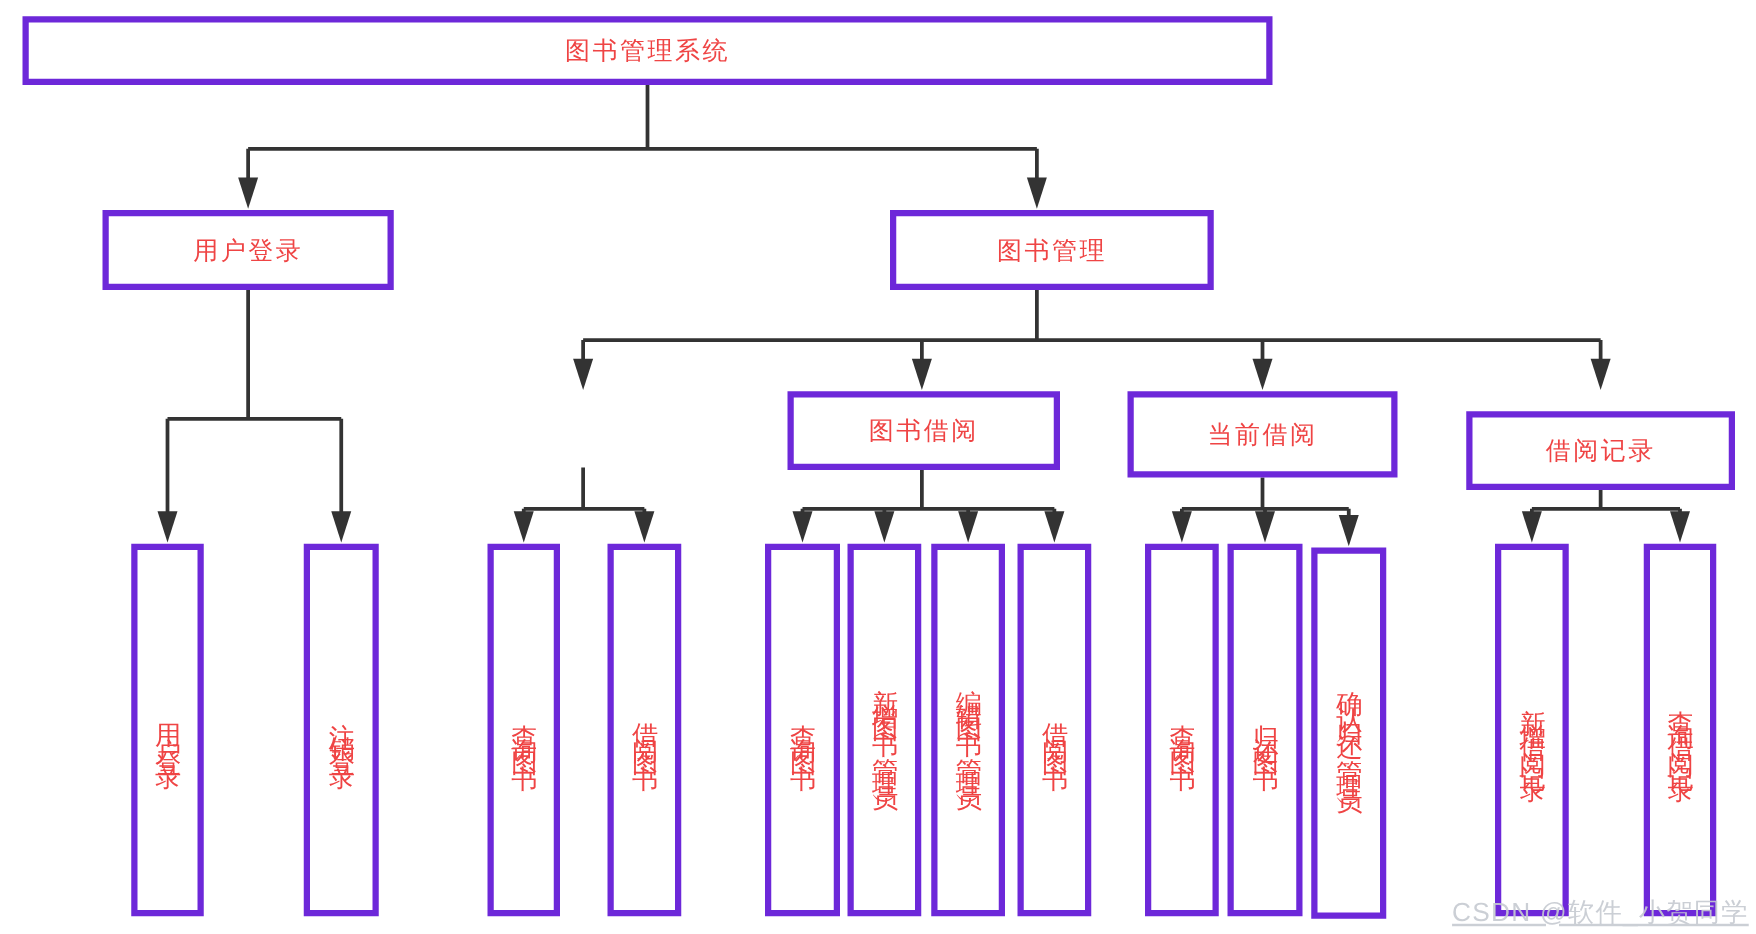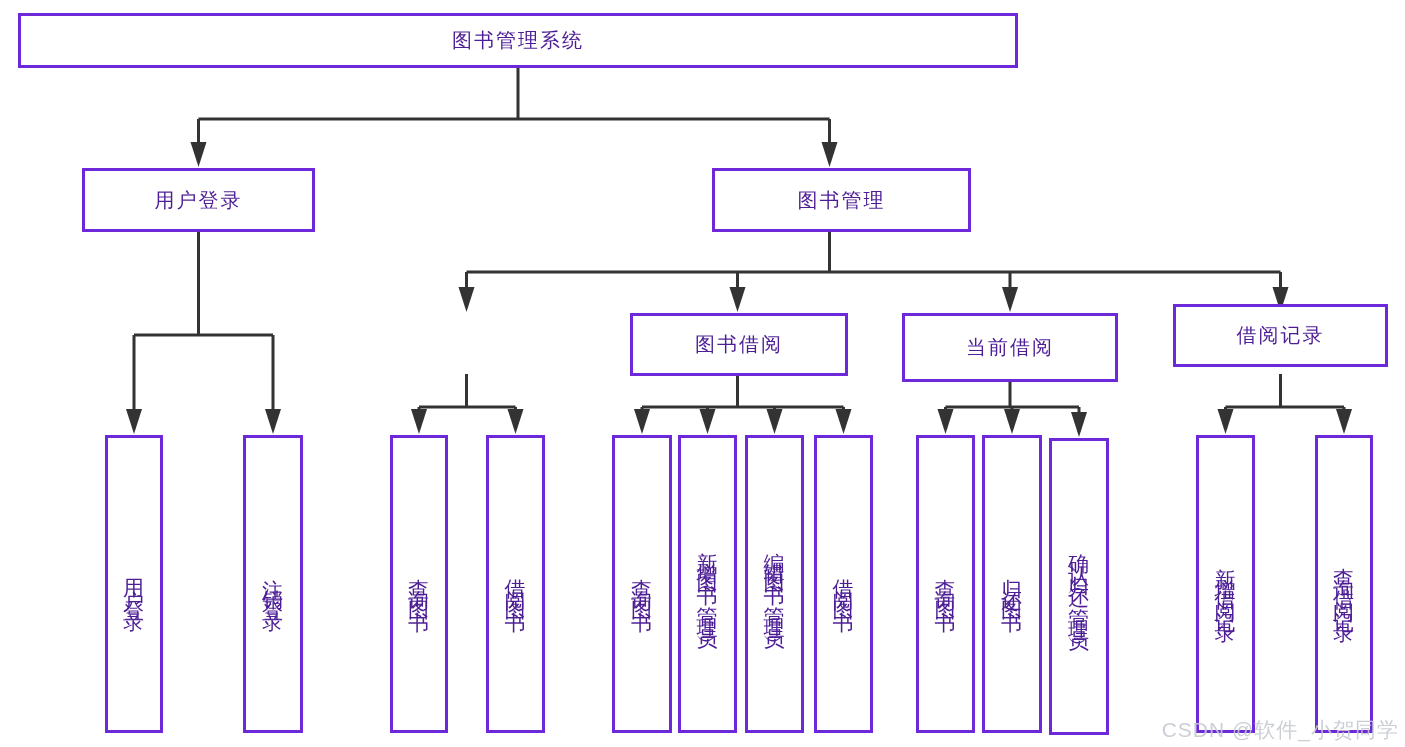--- a/index.html
+++ b/index.html
@@ -17,26 +17,26 @@
   }
   #connectors {
     position: absolute;
     left: 0;
     top: 0;
     pointer-events: none;
   }
   .box {
     position: absolute;
     background: #ffffff;
-    border: 3px solid #6d28d9;
+    border: 5px solid #6d28d9;
     box-sizing: border-box;
     display: flex;
     align-items: center;
     justify-content: center;
-    color: #4c1d95;
+    color: #ef4444;
   }
   .box.h span {
     font-size: 20px;
     letter-spacing: 2px;
     white-space: nowrap;
   }
   .box.v span {
     writing-mode: vertical-rl;
     text-orientation: mixed;
     font-size: 21px;
@@ -47,20 +47,21 @@
   .watermark {
     position: absolute;
     right: 6px;
     bottom: 3px;
     font-size: 21px;
     letter-spacing: 1px;
     color: #c6cad1;
     opacity: 0.9;
     z-index: 5;
     white-space: nowrap;
+    text-decoration: underline;
   }
 </style>
 </head>
 <body>
 
 <div class="canvas">
 
   <svg id="connectors" width="1405" height="747">
       <path d="M518 66V119M198.5 119H829.5M198.5 119V150M829.5 119V150M198.5 230V335M134 335H273M134 335V417M273 335V417M829.5 230V272M466.5 272H1280.5M466.5 272V295M737.5 272V295M1010 272V295M1280.5 272V295M466.5 374V407M419 407H515.5M419 407V417M515.5 407V417M737.5 374V407M642 407H843.5M642 407V417M707.5 407V417M774.5 407V417M843.5 407V417M1010 374V407M945.5 407H1079M945.5 407V417M1012 407V417M1079 407V420M1280.5 374V407M1225.5 407H1344M1225.5 407V417M1344 407V417" fill="none" stroke="#333333" stroke-width="3"></path>
       <polygon points="190.5,142 206.5,142 198.5,167" fill="#333333"></polygon>
@@ -94,21 +95,21 @@
   <div class="box h" id="n-book-mgmt" style="left:712px;top:168px;width:259px;height:64px">
     <span>图书管理</span>
   </div>
 
   <div class="box h" id="n-book-borrow" style="left:630px;top:313px;width:218px;height:63px">
     <span>图书借阅</span>
   </div>
   <div class="box h" id="n-current-borrow" style="left:902px;top:313px;width:216px;height:69px">
     <span>当前借阅</span>
   </div>
-  <div class="box h" id="n-borrow-records" style="left:1173px;top:304px;width:215px;height:63px">
+  <div class="box h" id="n-borrow-records" style="left:1173px;top:329px;width:215px;height:63px">
     <span>借阅记录</span>
   </div>
 
   <div class="box v" id="leaf-0-0" style="left:105px;top:435px;width:58px;height:298px">
     <span>用户登录</span>
   </div>
   <div class="box v" id="leaf-0-1" style="left:243px;top:435px;width:60px;height:298px">
     <span>注销登录</span>
   </div>
 

